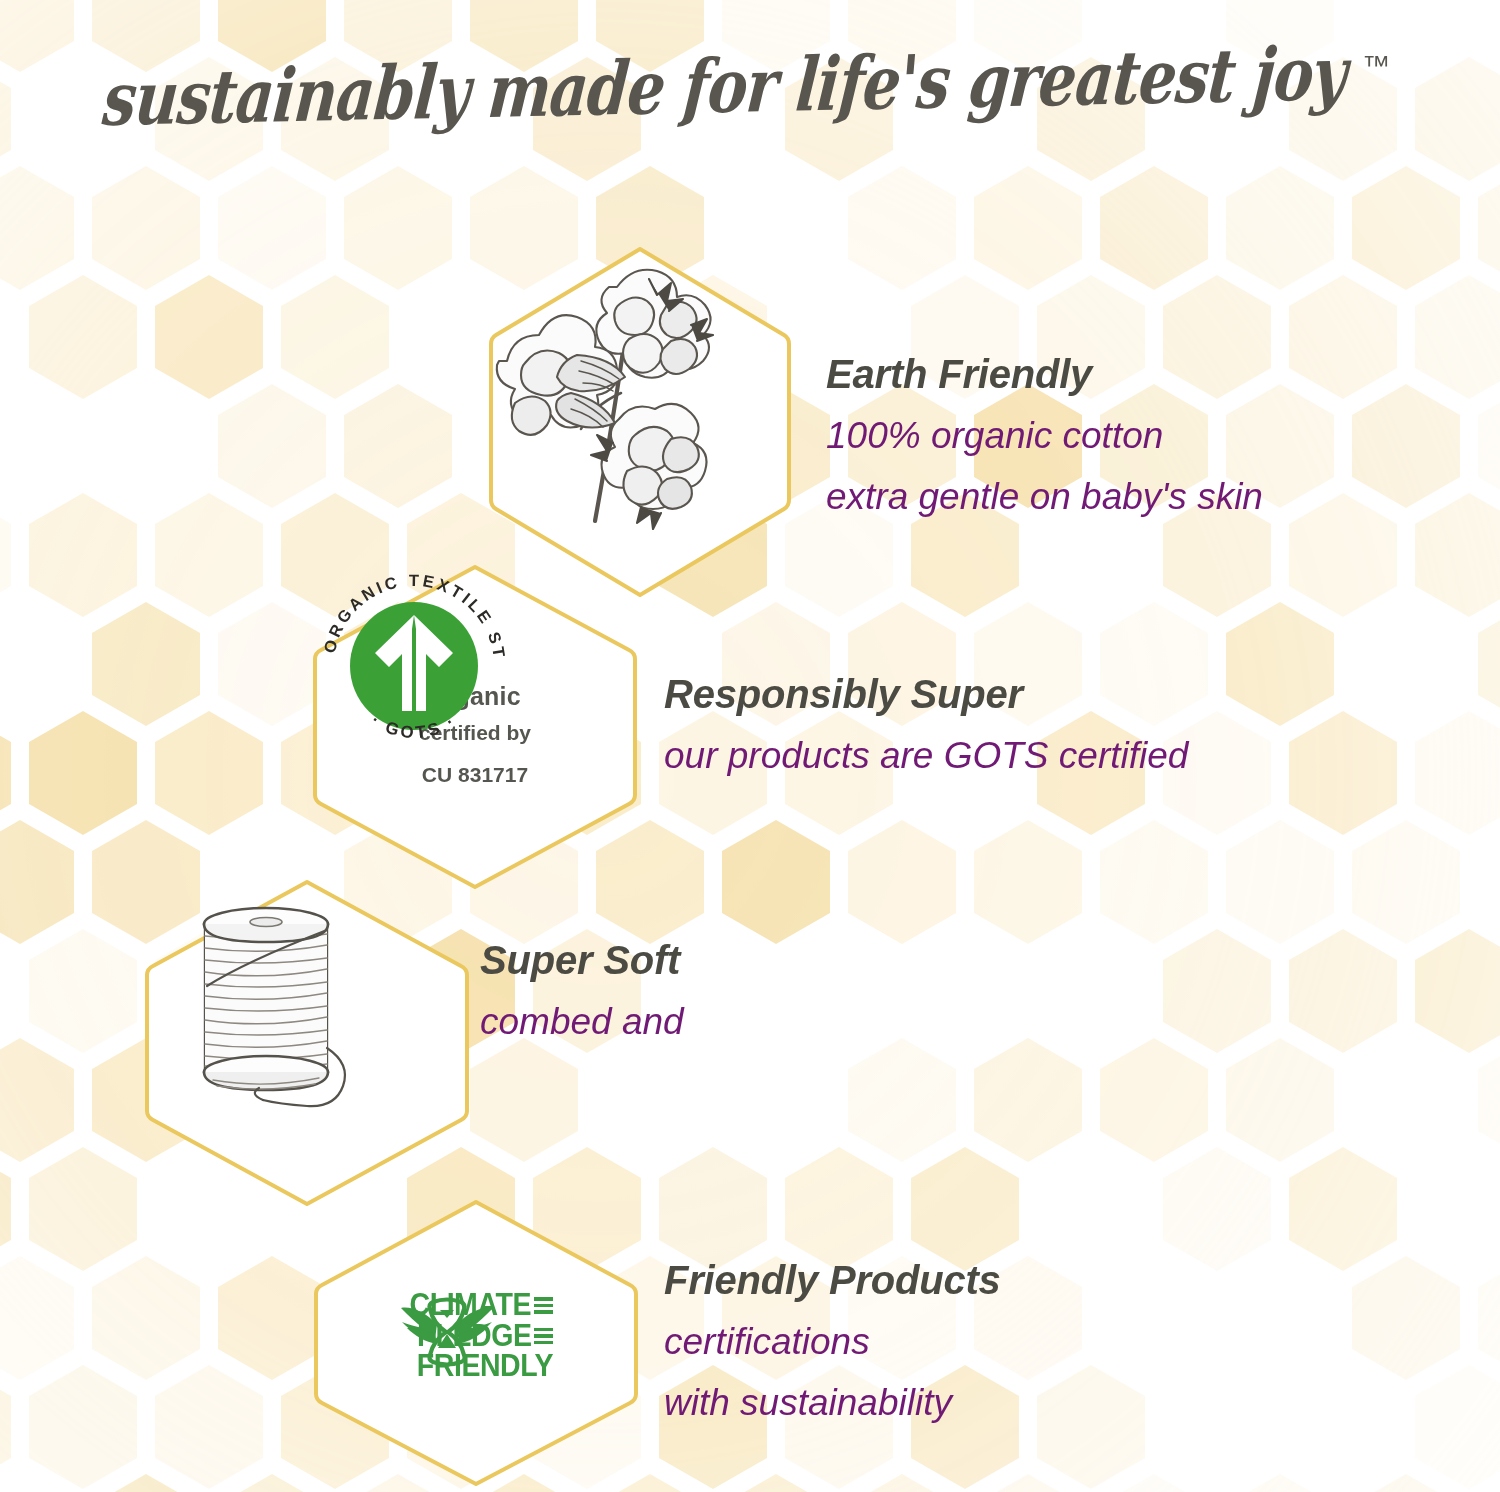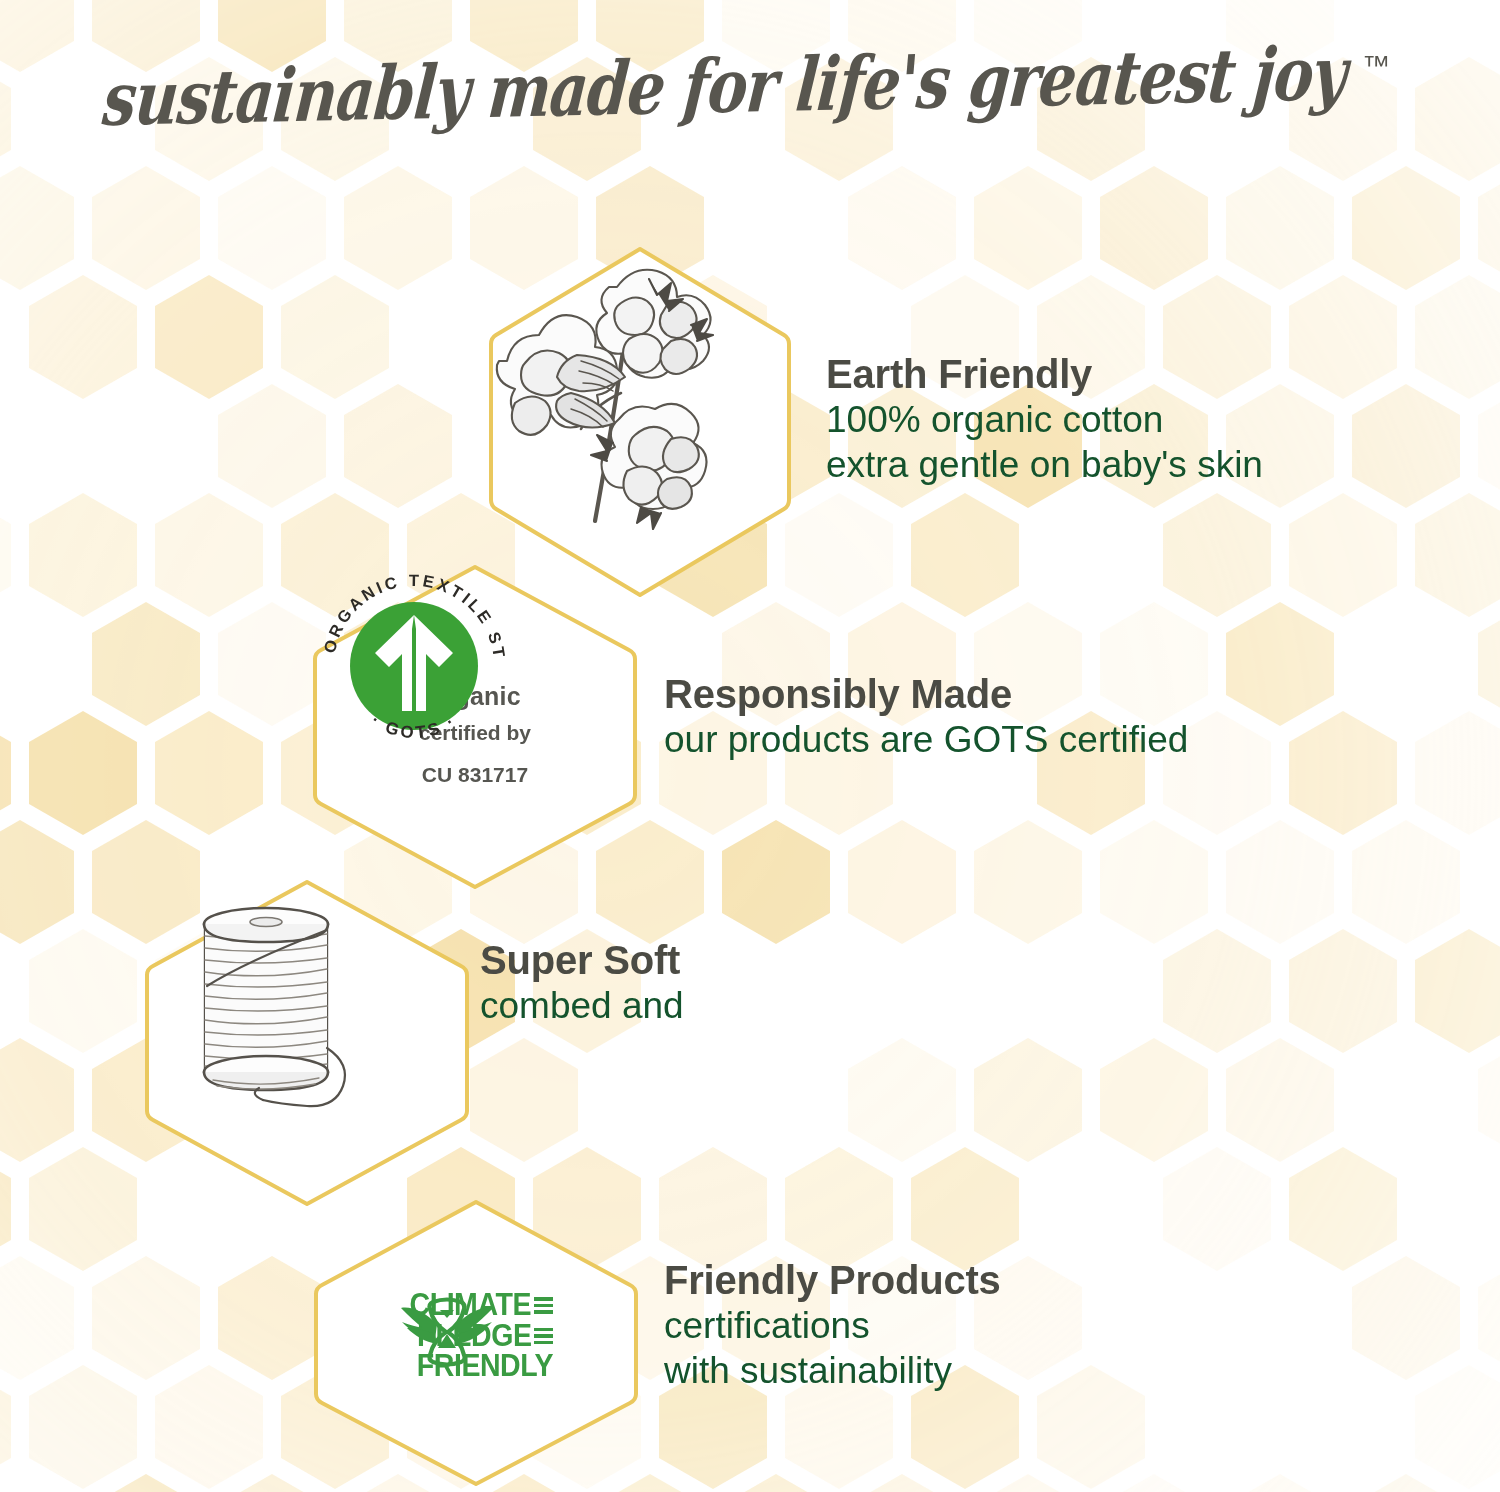--- a/index.html
+++ b/index.html
@@ -21,35 +21,36 @@
     z-index:3;display:flex;align-items:center;justify-content:center;
   }
   #headline-svg{display:block;}
 
   
   .hex-card{position:absolute;z-index:2;}
   .hex-card svg{display:block;position:absolute;inset:0;}
   .hex-inner{position:absolute;inset:0;display:flex;align-items:center;justify-content:center;}
 
   
-  .feature-text{position:absolute;z-index:4;}
+  .feature-text{position:absolute;z-index:4;font-style:italic;}
   .feature-title{
     font-weight:bold;
     font-size:40px;
     color:#4b4b44;
     letter-spacing:-0.2px;
     line-height:1.12;
     white-space:nowrap;
   }
   .feature-line{
     font-size:37px;
-    color:#14532d;
+    color:#701a75;
     line-height:1.22;
     white-space:nowrap;
     font-weight:400;
+    margin-top:16px;
   }
 
   
   .gots-badge{display:flex;flex-direction:column;align-items:center;}
   .gots-organic{
     font-size:25px;font-weight:bold;color:#565651;margin-top:16px;letter-spacing:.2px;
   }
   .gots-certline{
     font-size:21px;font-weight:bold;color:#565651;line-height:1.25;text-align:left;margin-top:9px;
   }
@@ -339,21 +340,21 @@
           </text>
         </svg>
         <div class="gots-organic">organic</div>
         <div class="gots-certline">certified by</div>
         <div class="gots-certline" style="margin-top:16px">CU 831717</div>
       </div>
     </div>
   </div>
 
   <div class="feature-text" style="left:664px;top:672px;">
-    <div class="feature-title">Responsibly Made</div>
+    <div class="feature-title">Responsibly Super</div>
     <div class="feature-line">our products are GOTS certified</div>
   </div>
 
   <div class="hex-card" style="left:141px;top:876px;width:332px;height:334px;">
     <svg viewBox="0 0 332 334" width="332" height="334">
       <path d="M166 6 L320 90 Q326 93 326 99 L326 235 Q326 241 320 244 L166 328 L12 244 Q6 241 6 235 L6 99 Q6 93 12 90 Z" fill="#ffffff" stroke="#eac85e" stroke-width="4" stroke-linejoin="round"></path>
     </svg>
     <div class="hex-inner">
       <svg width="250" height="250" viewBox="0 0 250 250">
         <g stroke="#55514b" fill="none" stroke-linecap="round" stroke-linejoin="round">

